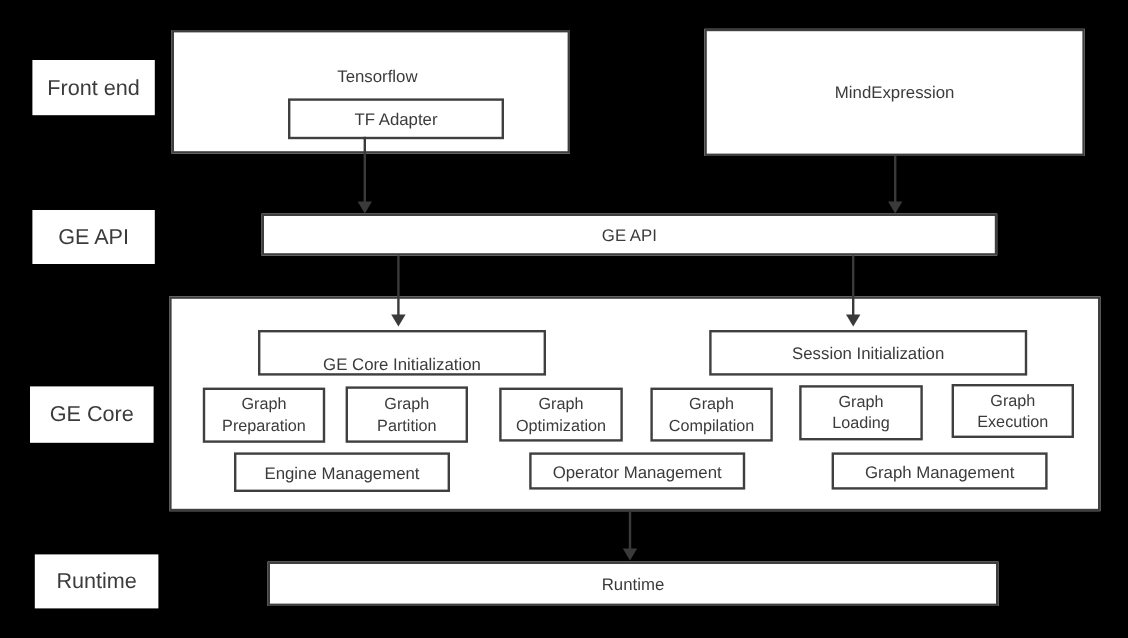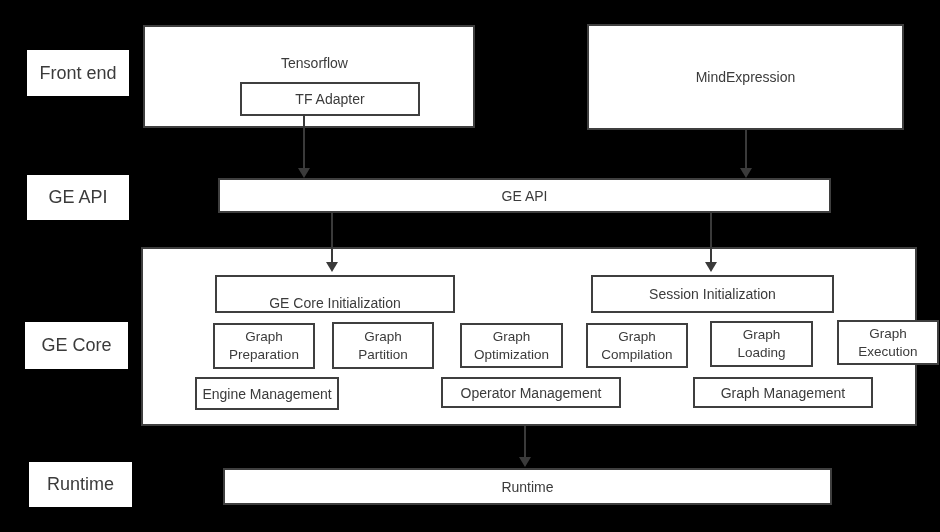--- a/index.html
+++ b/index.html
@@ -49,21 +49,20 @@
     width: 100%;
     text-align: center;
     font-size: 14px;
     color: var(--text);
     padding-left: 11px;
   }
   .stage {
     flex-direction: column;
     line-height: 1.3;
     font-size: 13.5px;
-    margin-left: 44px;
   }
   .arrow {
     position: absolute;
     width: 12px;
     z-index: 5;
   }
   .arrow .stem {
     position: absolute;
     left: 5px;
     top: 0;
@@ -91,28 +90,28 @@
   .tensorflow-box   { left: 143px; top: 25px;  width: 332px; height: 103px; }
   .tensorflow-title { top: 28px; }
   .tf-adapter-box   { left: 71px;  top: 55px;  width: 180px; height: 34px; position: absolute; margin-left: 24px; }
 
   .mindexpression-box { left: 587px; top: 24px; width: 317px; height: 106px; }
 
   .ge-api-bar { left: 218px; top: 178px; width: 613px; height: 35px; }
 
   .ge-core-box { left: 141px; top: 247px; width: 776px; height: 179px; background: var(--box-fill); border: 2px solid var(--box-border); position: absolute; }
   .ge-core-init-box  { left: 72px;  top: 26px; width: 240px; height: 38px; align-items: flex-end; }
-  .session-init-box  { left: 448px; top: 26px; width: 243px; height: 38px; }
+  .session-init-box  { left: 448px; top: 26px; width: 265px; height: 38px; }
   .stage-1 { left: 26px;  top: 74px; width: 102px; height: 46px; }
   .stage-2 { left: 145px; top: 73px; width: 102px; height: 47px; }
   .stage-3 { left: 273px; top: 74px; width: 103px; height: 45px; }
   .stage-4 { left: 399px; top: 74px; width: 102px; height: 45px; }
   .stage-5 { left: 523px; top: 72px; width: 103px; height: 46px; }
   .stage-6 { left: 650px; top: 71px; width: 102px; height: 45px; }
-  .mgmt-1 { left: 52px;  top: 128px; width: 144px; height: 33px; }
+  .mgmt-1 { left: 52px;  top: 128px; width: 180px; height: 33px; }
   .mgmt-2 { left: 298px; top: 128px; width: 180px; height: 31px; }
   .mgmt-3 { left: 550px; top: 128px; width: 180px; height: 31px; }
 
   .runtime-bar { left: 223px; top: 468px; width: 609px; height: 37px; }
 
   .arrow-1 { left: 298px; top: 114px; height: 64px; }
   .arrow-2 { left: 740px; top: 130px; height: 48px; }
   .arrow-3 { left: 326px; top: 213px; height: 59px; }
   .arrow-4 { left: 705px; top: 213px; height: 59px; }
   .arrow-5 { left: 519px; top: 426px; height: 41px; }

